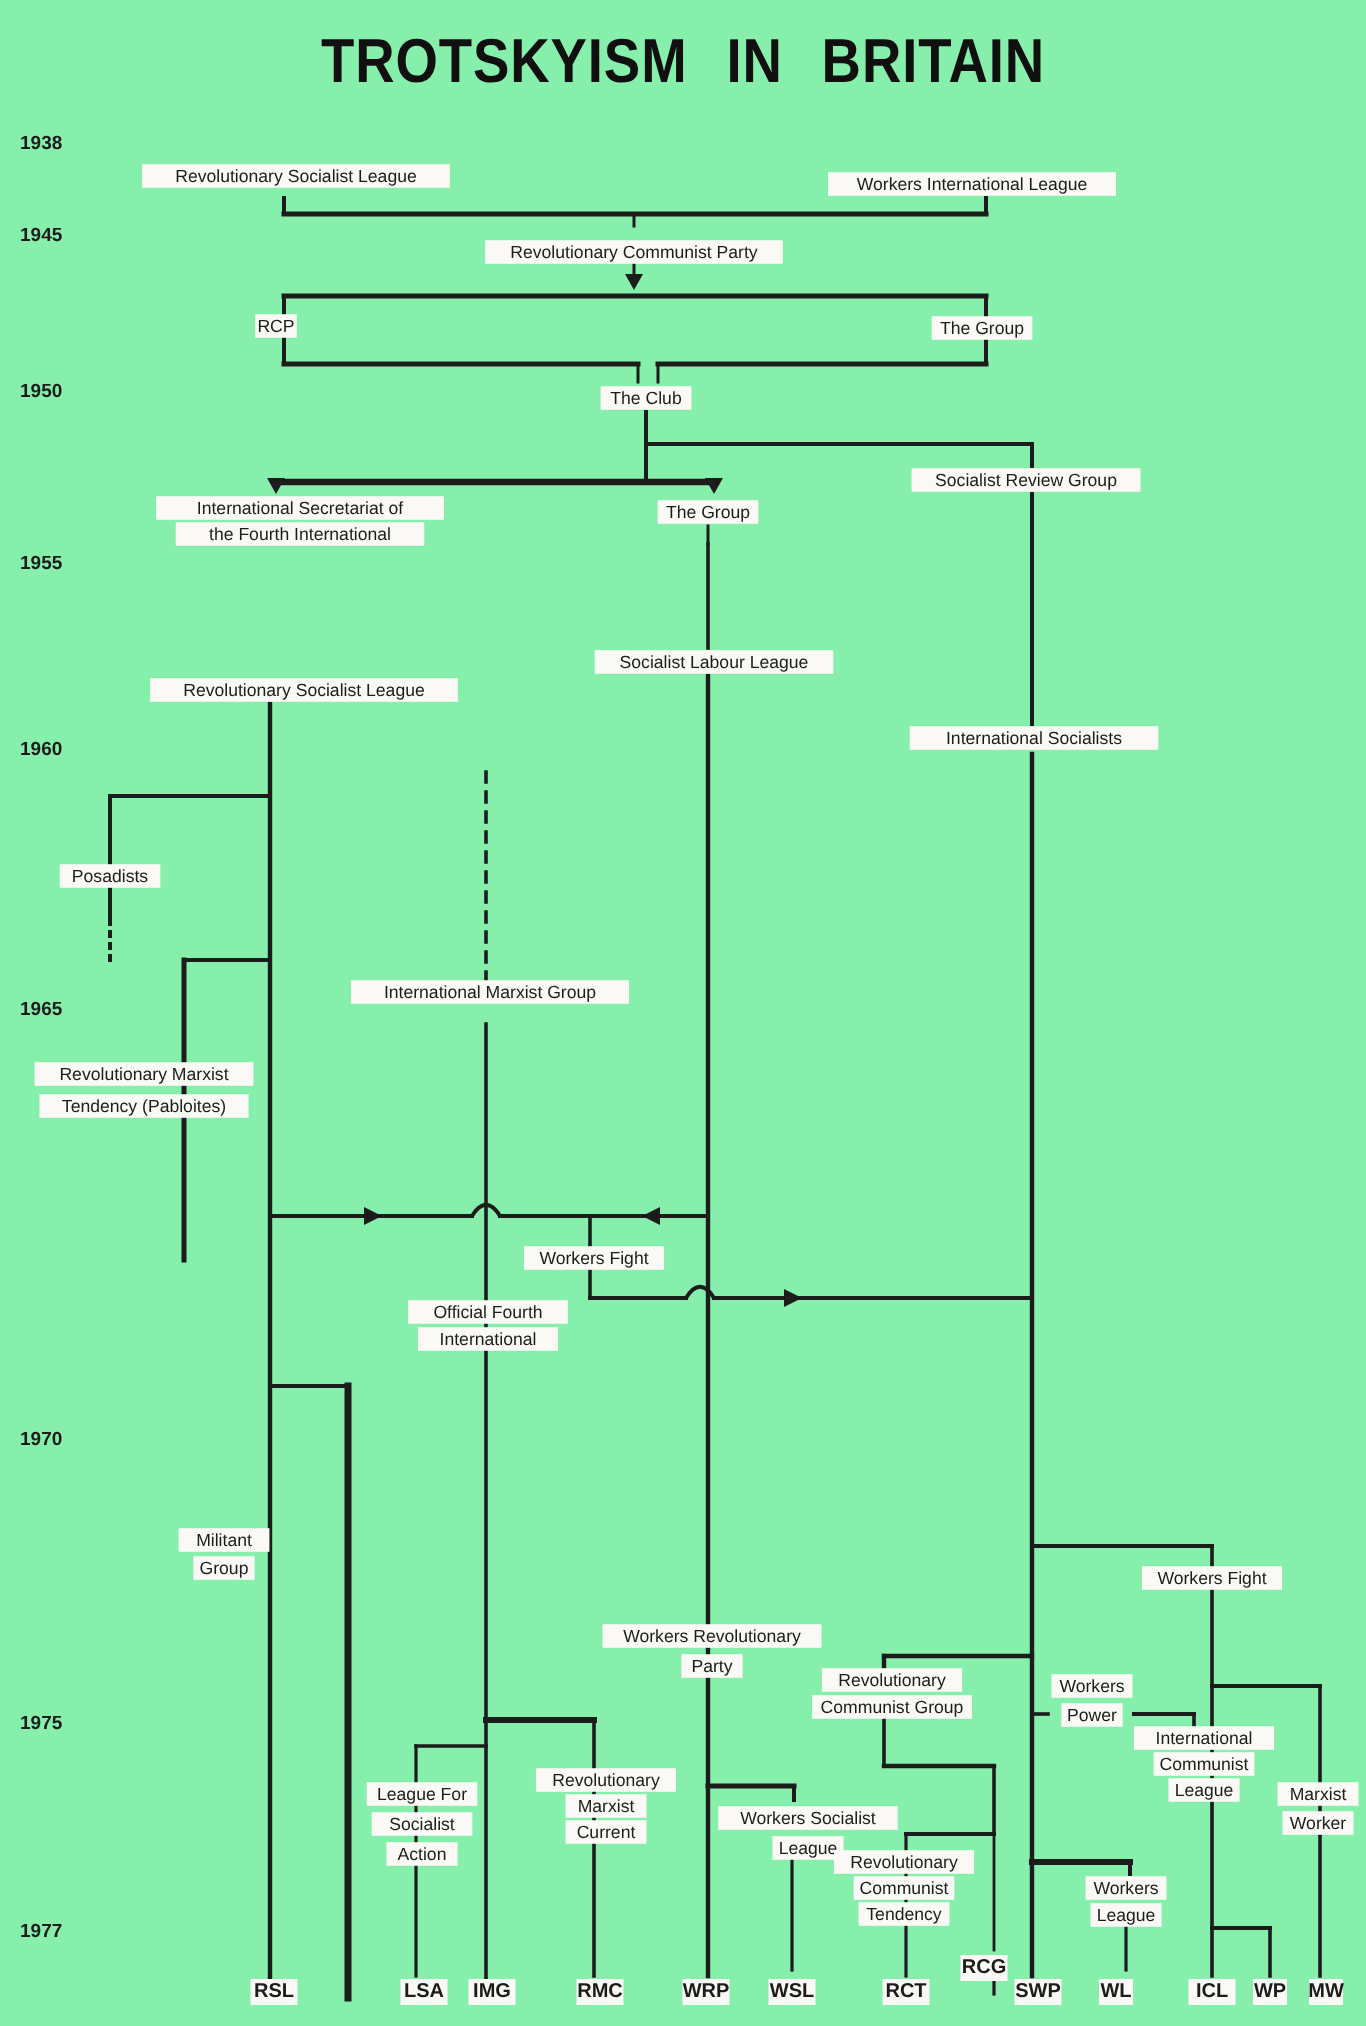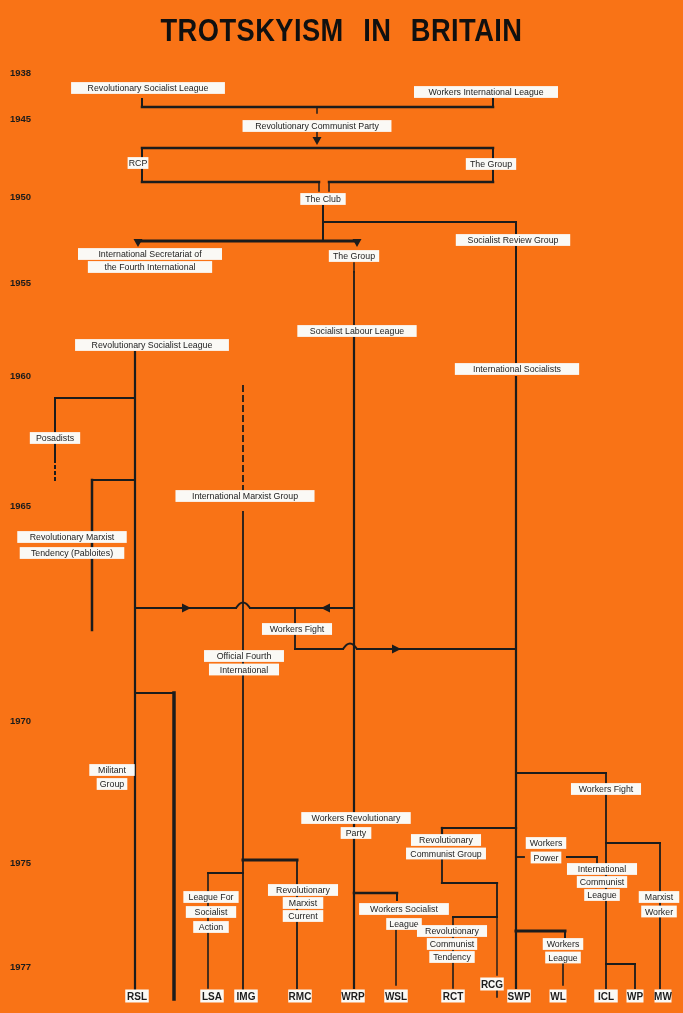--- a/index.html
+++ b/index.html
@@ -1,16 +1,16 @@
 <!DOCTYPE html>
 <html><head>
 <meta charset="utf-8">
 <style>
   html,body{margin:0;padding:0;background:#e9e7e2;}
-  .page{position:relative;width:683px;height:1013px;background:#f97316;overflow:hidden;
+  .page{position:relative;width:683px;height:1013px;background:#86efac;overflow:hidden;
         font-family:"Liberation Sans",sans-serif;}
   .title{position:absolute;top:13px;left:0;width:683px;margin:0;text-align:center;
          font-size:31px;font-weight:800;color:#101010;transform:scaleX(0.88);
          word-spacing:13px;letter-spacing:0.5px;font-family:"Liberation Sans",sans-serif;}
   svg text{font-family:"Liberation Sans",sans-serif;fill:#1c1c1c;}
   svg .org{font-size:8.8px;}
   svg .year{font-size:9.5px;font-weight:700;}
   svg .abbr{font-size:10px;font-weight:700;}
 </style>
 </head>

